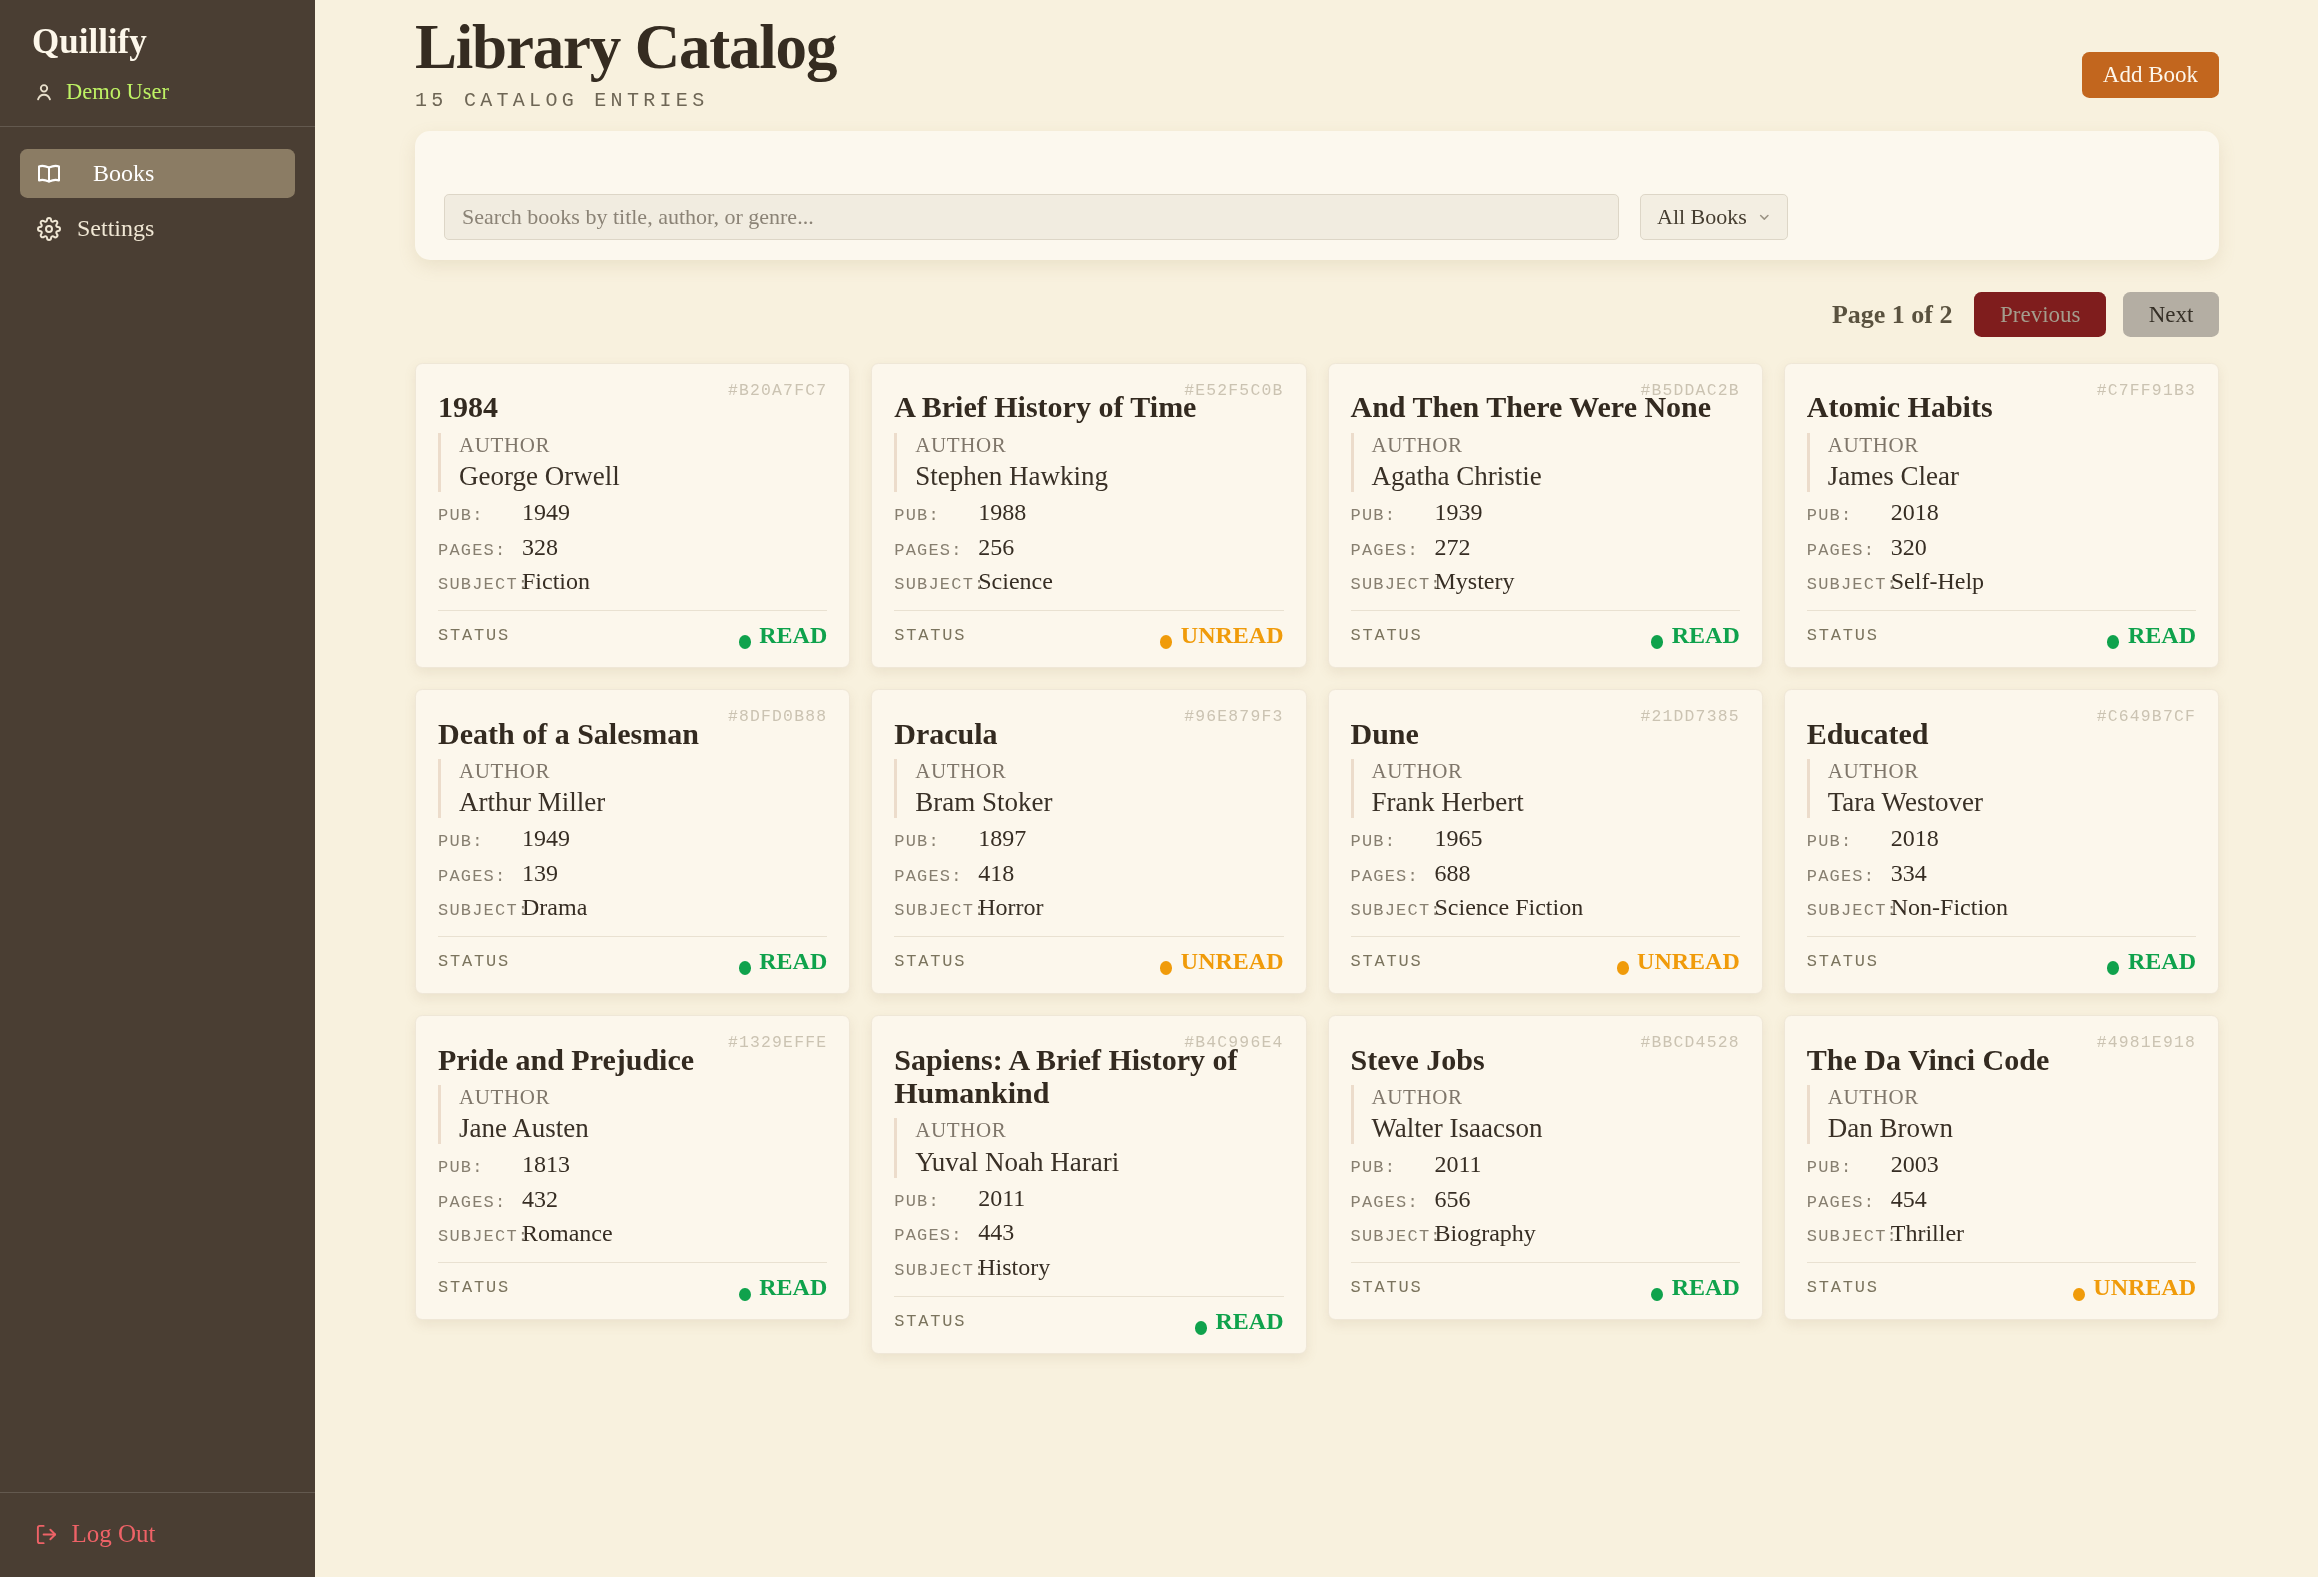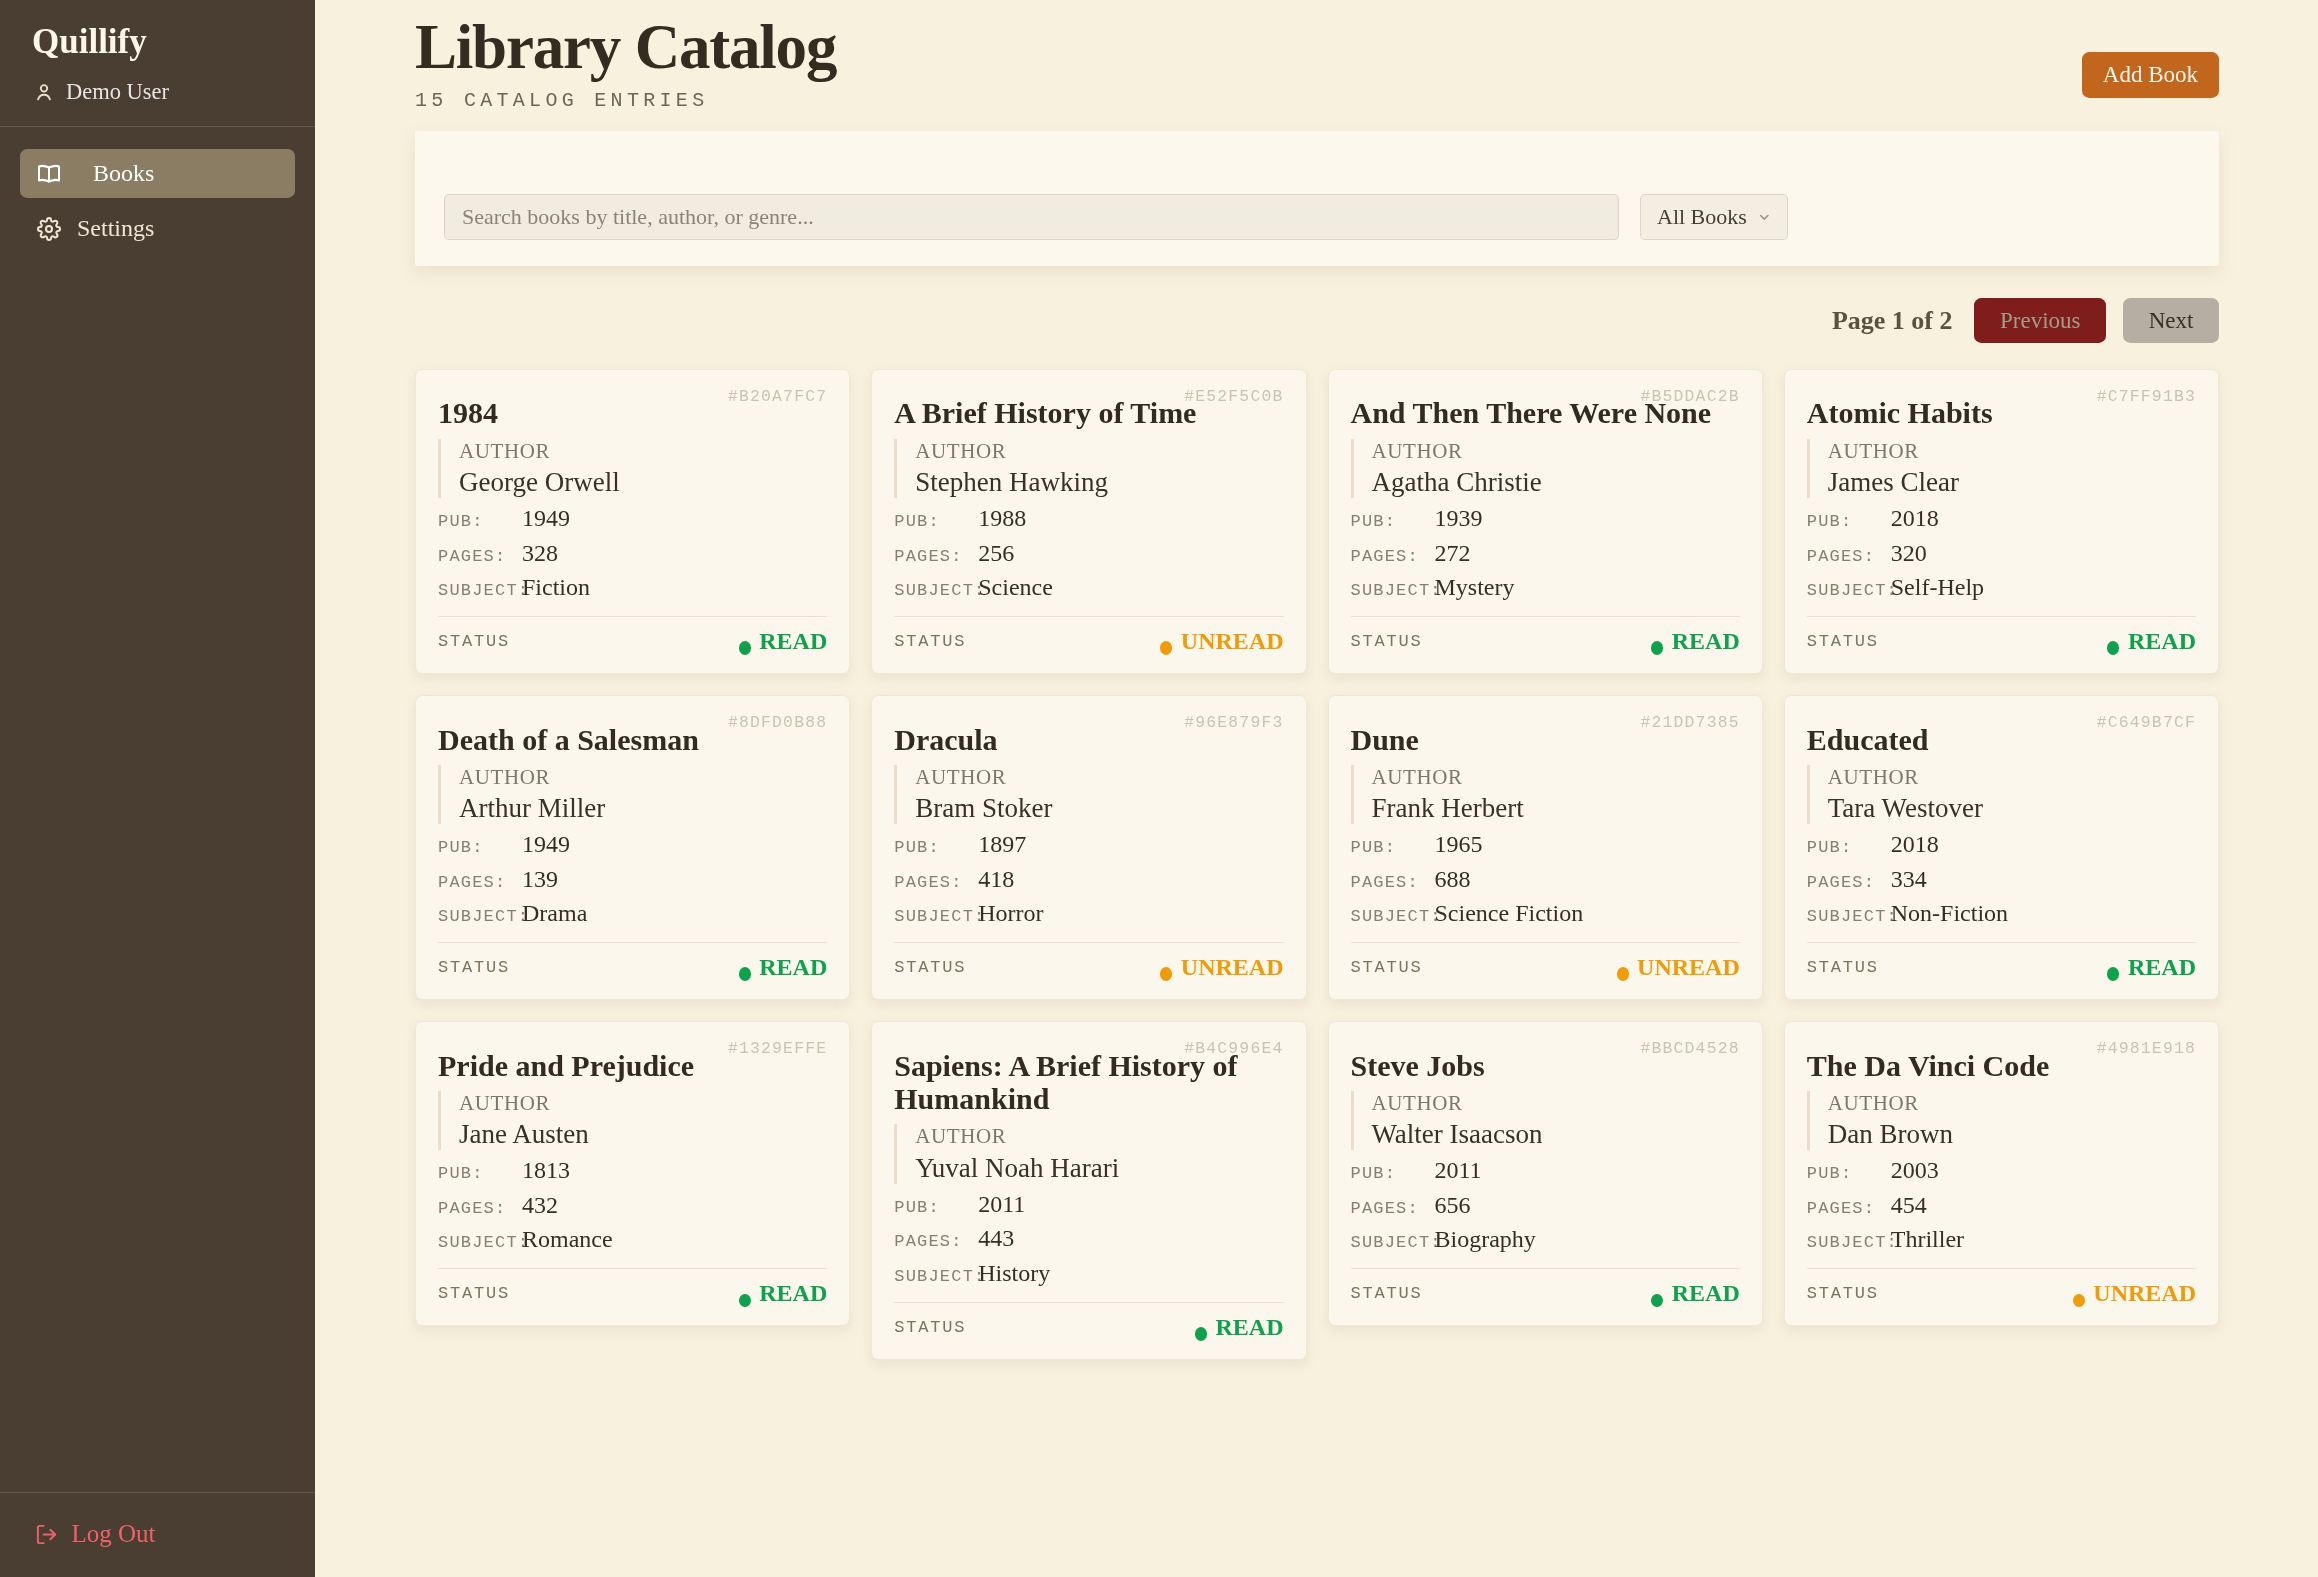--- a/index.html
+++ b/index.html
@@ -21,21 +21,21 @@
     display: flex; flex-direction: column;
     position: relative;
   }
   .brand {
     font-size: 35px; font-weight: 700; color: #fdf7ea;
     padding: 22px 0 0 32px; letter-spacing: 0;
   }
   .user-row {
     display: flex; align-items: center; gap: 11px;
     padding: 17px 0 0 33px;
-    font-size: 22.5px; color: #e5e5e5;
+    font-size: 22.5px; color: #bef264;
   }
   .user-row svg { width: 22px; height: 22px; stroke: #e9e0cc; }
   .side-divider { border-top: 1.2px solid rgba(255,255,255,0.14); margin-top: 21px; }
   .nav { padding: 22px 20px 0 20px; display: flex; flex-direction: column; gap: 6px; }
   .nav-item {
     display: flex; align-items: center; gap: 16px;
     padding: 11px 17px; border-radius: 7.3px;
     font-size: 24px; color: #f0e7d4; cursor: pointer;
   }
   .nav-item svg { width: 24px; height: 24px; stroke: #f0e7d4; }
@@ -68,23 +68,23 @@
     margin-top: 37px;
     background: #c2661e; color: #fdf6ea;
     border: none; border-radius: 7.3px;
     font-family: "Liberation Serif", serif;
     font-size: 23px; padding: 10.3px 21px;
     cursor: pointer;
   }
 
   .search-panel {
     margin-top: 19.5px;
-    background: #fcf8ee; border-radius: 2px;
+    background: #fcf8ee; border-radius: 15px;
     box-shadow: 0 6px 17px rgba(165,140,95,0.16);
-    padding: 63px 29px 26px 29px;
+    padding: 63px 29px 20px 29px;
     display: flex; align-items: center; gap: 21px;
   }
   .search-input {
     width: 1175px; height: 46px;
     background: #f1ece0; border: 1.2px solid #ddd6c7; border-radius: 4.9px;
     font-family: "Liberation Serif", serif;
     font-size: 22px; color: #453d30; padding: 0 17px;
   }
   .search-input::placeholder { color: #8b8376; }
   .filter-select {

